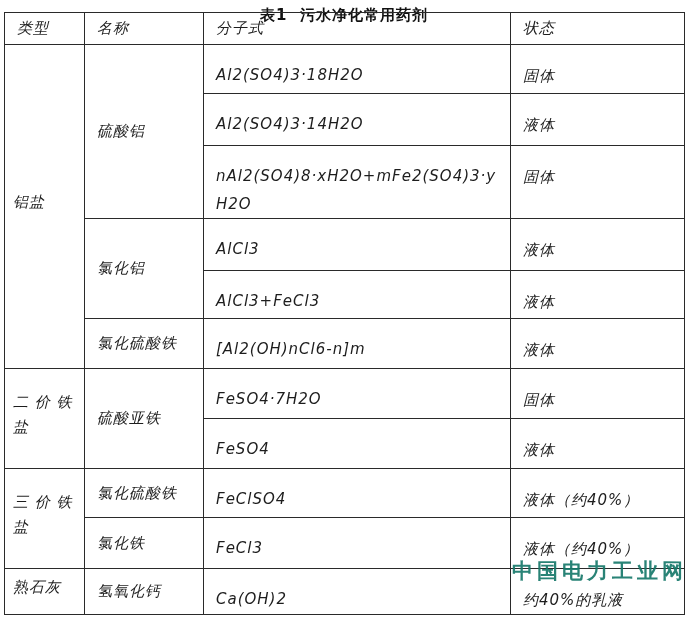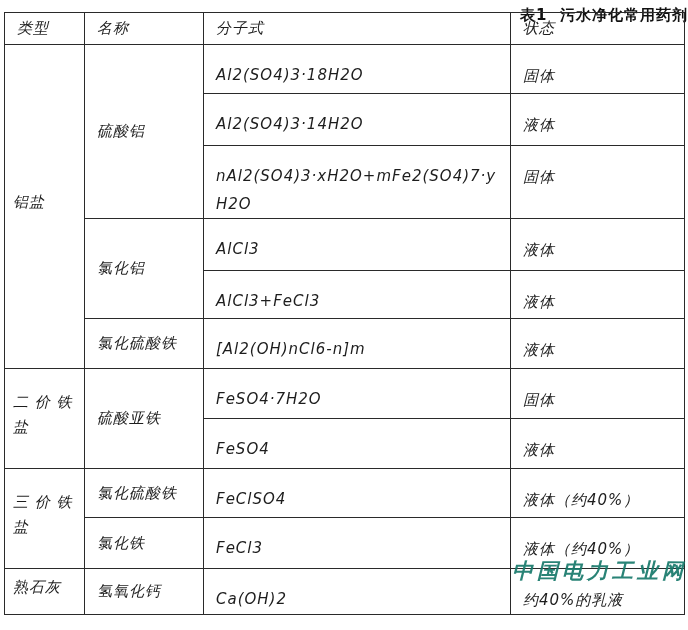--- a/index.html
+++ b/index.html
@@ -14,21 +14,21 @@
     height: 630px;
     background: #ffffff;
     overflow: hidden;
     color: #1d1d1d;
   }
   .doc-title {
     position: absolute;
     top: 6px;
     left: 0;
     width: 100%;
-    text-align: right;
+    text-align: center;
     font-size: 15px;
     font-weight: 600;
     letter-spacing: 1px;
     white-space: pre;
     color: #111111;
   }
   table.chem {
     position: absolute;
     left: 4px;
     top: 12px;
@@ -76,21 +76,20 @@
   }
   .watermark {
     position: absolute;
     top: 558px;
     right: 1px;
     text-align: left;
     color: #17796b;
     font-weight: bold;
     opacity: 0.92;
     pointer-events: none;
-    font-style: italic;
   }
   .watermark .wm-line1 {
     font-size: 21px;
     letter-spacing: 4px;
     line-height: 26px;
     white-space: nowrap;
   }
   .watermark .wm-line2 {
     font-size: 24px;
     letter-spacing: 1.5px;
@@ -124,21 +123,21 @@
         <td class="type" rowspan="6">铝盐</td>
         <td class="name" rowspan="3">硫酸铝</td>
         <td class="formula">Al2(SO4)3·18H2O</td>
         <td class="state">固体</td>
       </tr>
       <tr style="height:52px">
         <td class="formula">Al2(SO4)3·14H2O</td>
         <td class="state">液体</td>
       </tr>
       <tr style="height:60px">
-        <td class="formula">nAl2(SO4)3·xH2O+mFe2(SO4)7·yH2O</td>
+        <td class="formula">nAl2(SO4)8·xH2O+mFe2(SO4)3·yH2O</td>
         <td class="state">固体</td>
       </tr>
       <tr style="height:52px">
         <td class="name" rowspan="2">氯化铝</td>
         <td class="formula">AlCl3</td>
         <td class="state">液体</td>
       </tr>
       <tr style="height:48px">
         <td class="formula">AlCl3+FeCl3</td>
         <td class="state">液体</td>

